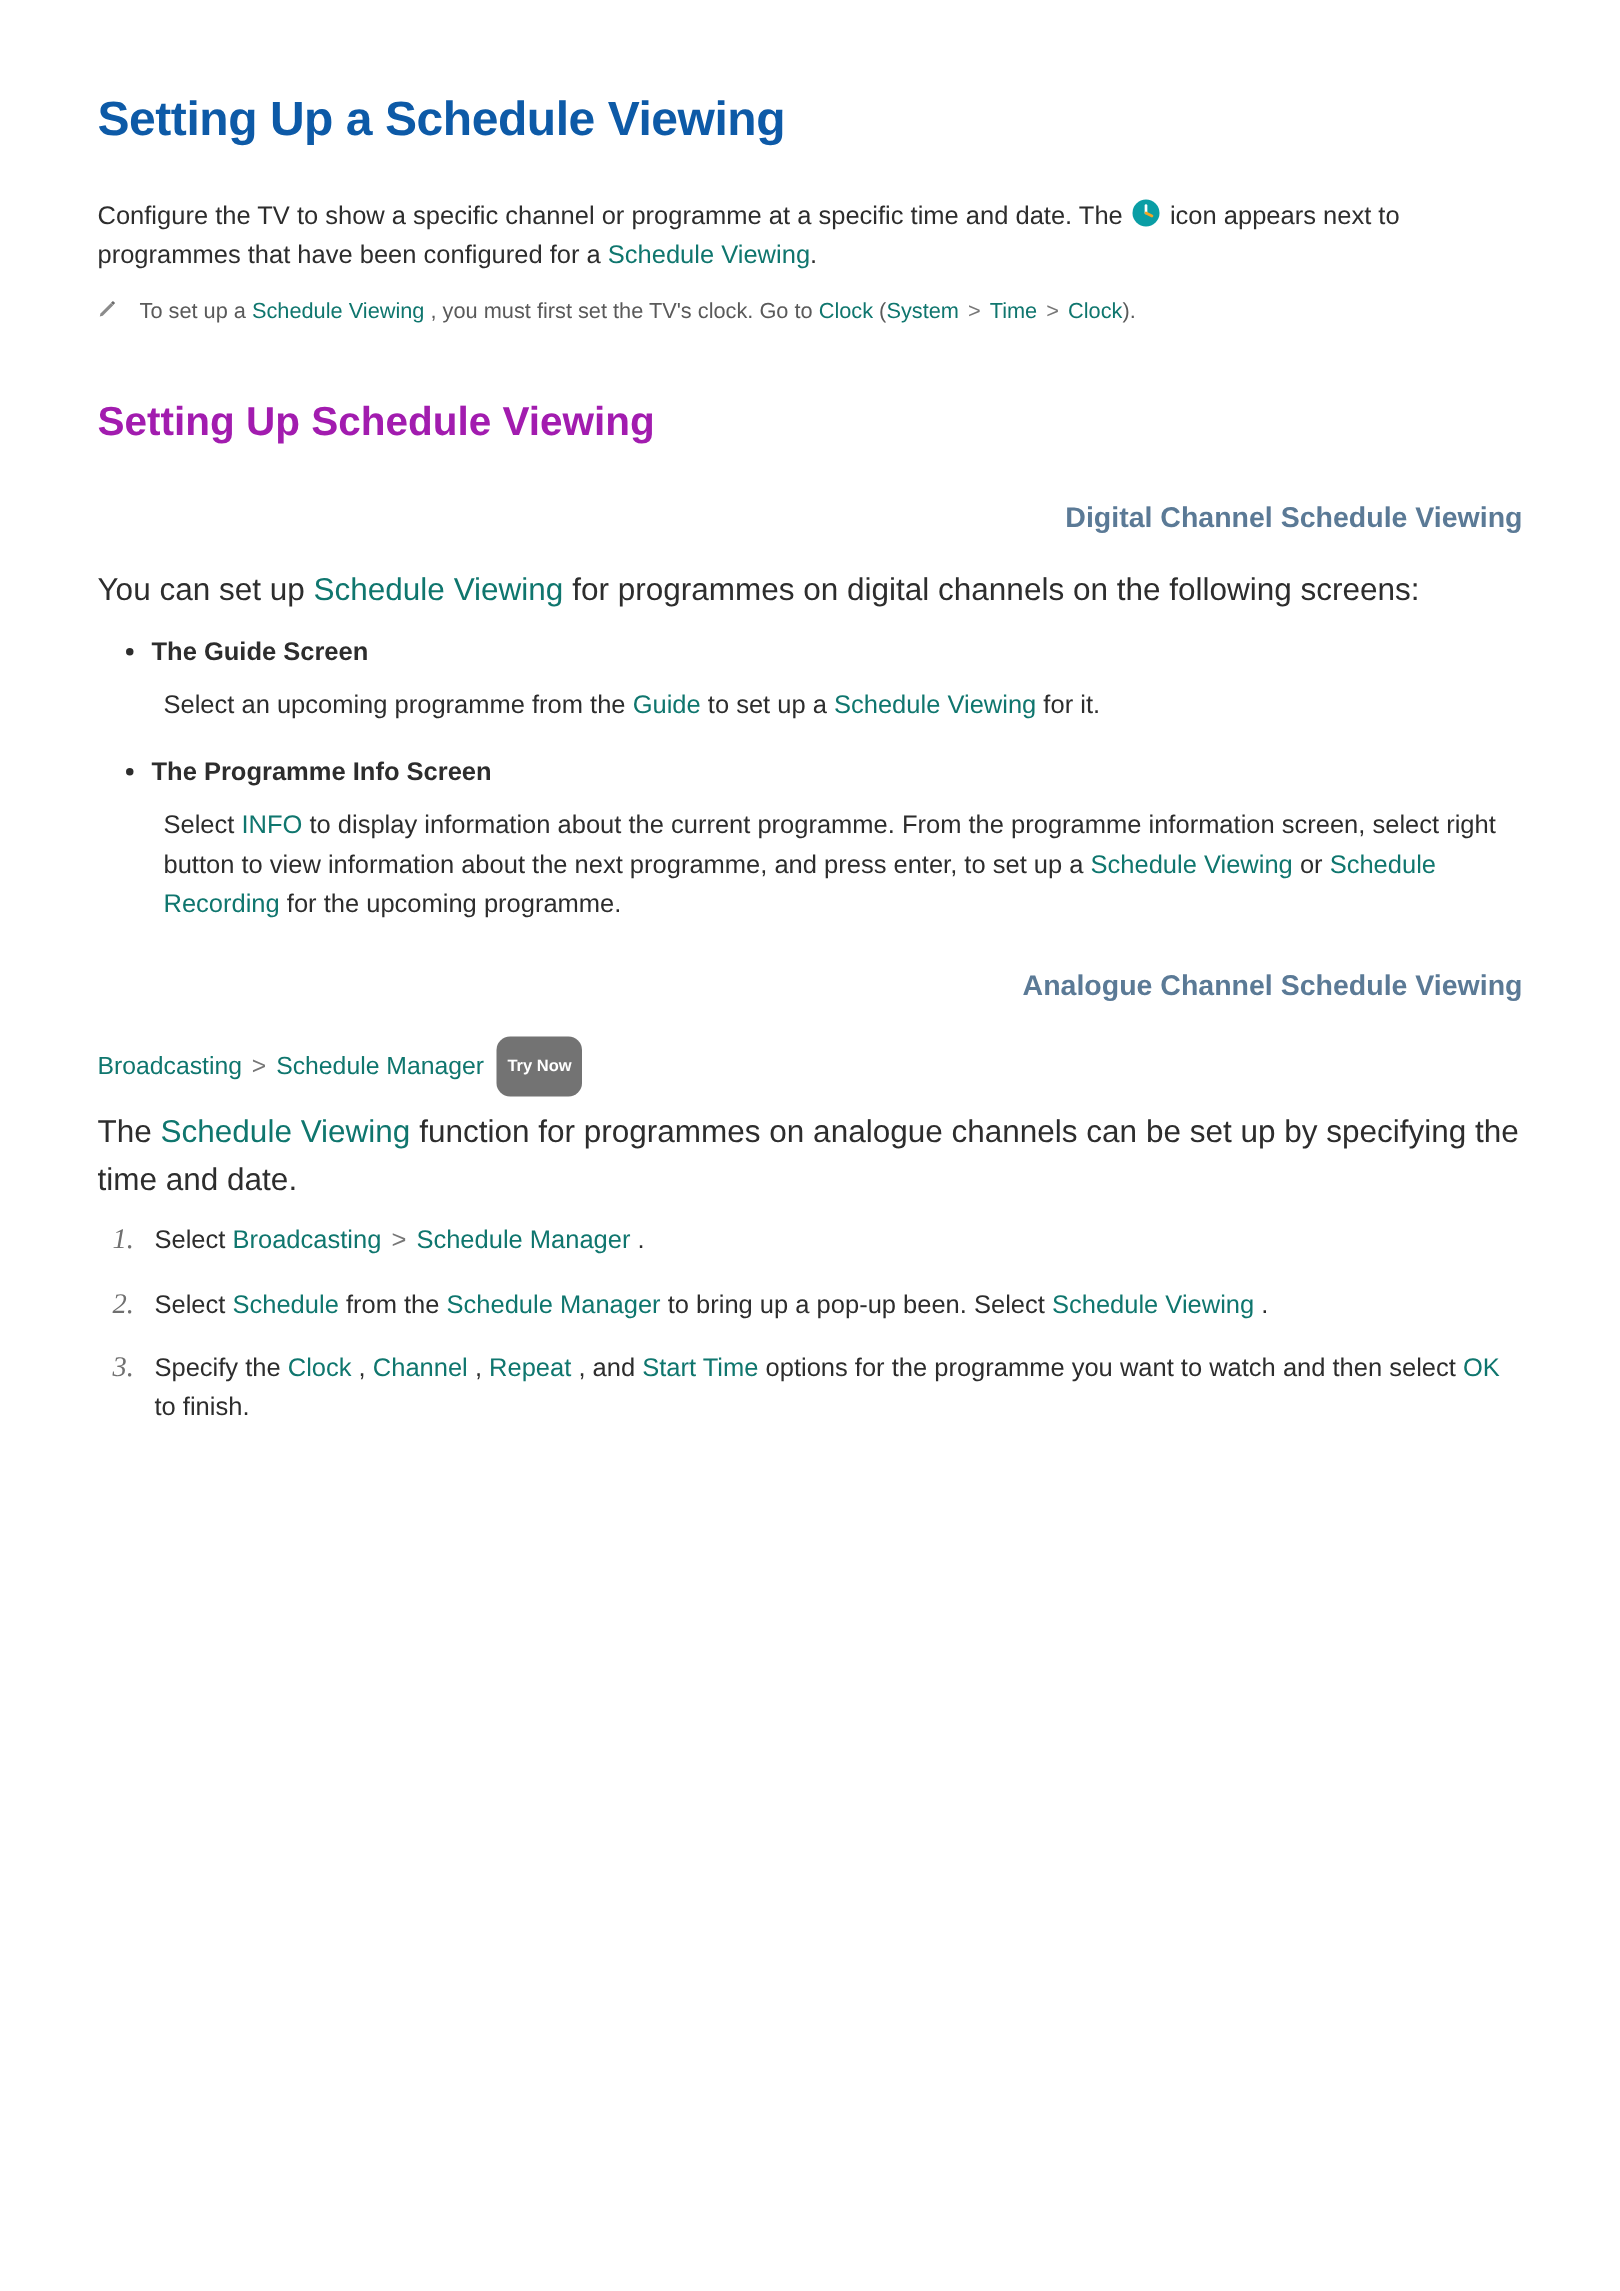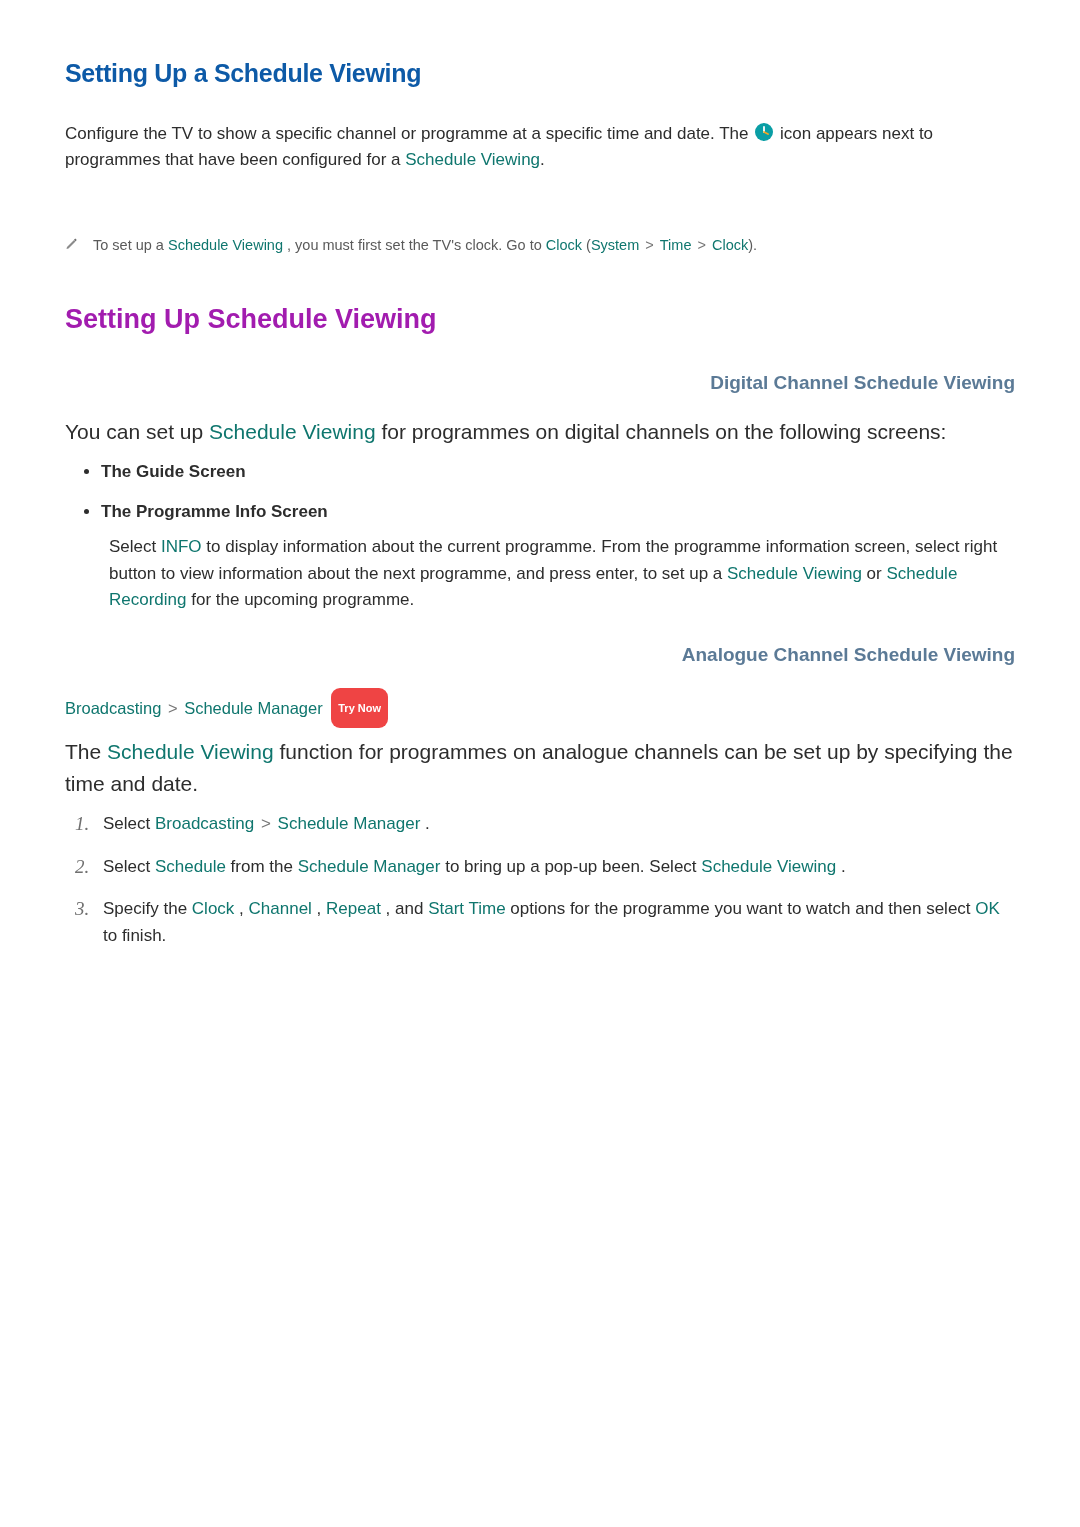--- a/index.html
+++ b/index.html
@@ -9,21 +9,21 @@
       font-family: Arial, Helvetica, sans-serif;
       background: #ffffff;
       margin: 0;
       padding: 55px 65px 0 65px;
       width: 1080px;
       color: #2d2d2d;
       line-height: 1.5;
     }
     h1 {
       color: #0d5aa7;
-      font-size: 25px;
+      font-size: 32px;
       font-weight: bold;
       margin: 0 0 28px 0;
       letter-spacing: -0.3px;
     }
     h2 {
       color: #a21caf;
       font-size: 27px;
       font-weight: bold;
       margin: 42px 0 30px 0;
     }
@@ -51,21 +51,20 @@
     }
     .pencil-icon {
       width: 16px;
       display: inline-block;
       margin-right: 12px;
       color: #888;
       font-size: 13px;
     }
     .note-body {
       flex: 1;
-      margin-top: 48px;
     }
     p.body-text {
       font-size: 21px;
       margin: 6px 0 12px 0;
     }
     ul.bullets {
       list-style: disc;
       padding-left: 36px;
       margin: 8px 0;
     }
@@ -80,21 +79,21 @@
       margin: 10px 0 18px 8px;
       font-size: 17px;
       line-height: 1.55;
     }
     .path-line {
       font-size: 16.5px;
       margin: 14px 0 8px 0;
     }
     .try-now {
       display: inline-block;
-      background: #ef4444;
+      background: #737373;
       color: #fff;
       font-size: 11px;
       font-weight: bold;
       padding: 12px 7px;
       border-radius: 9px;
       vertical-align: 2px;
       margin-left: 4px;
     }
     ol.steps {
       list-style: none;
@@ -176,20 +175,27 @@
 
 <p class="body-text">
   <span>You can set up </span>
   <span class="blue-term">Schedule Viewing</span>
   <span> for programmes on digital channels on the following screens:</span>
 </p>
 
 <ul class="bullets">
   <li>
     <span class="li-heading">The Guide Screen</span>
+    <div class="li-body">
+      <span>Select an upcoming programme from the </span>
+      <span class="blue-term">Guide</span>
+      <span> to set up a </span>
+      <span class="blue-term">Schedule Viewing</span>
+      <span> for it.</span>
+    </div>
   </li>
   <li>
     <span class="li-heading">The Programme Info Screen</span>
     <div class="li-body">
       <span>Select </span>
       <span class="blue-term">INFO</span>
       <span> to display information about the current programme. From the programme information screen, select right button to view information about the next programme, and press enter, to set up a </span>
       <span class="blue-term">Schedule Viewing</span>
       <span> or </span>
       <span class="blue-term">Schedule Recording</span>

